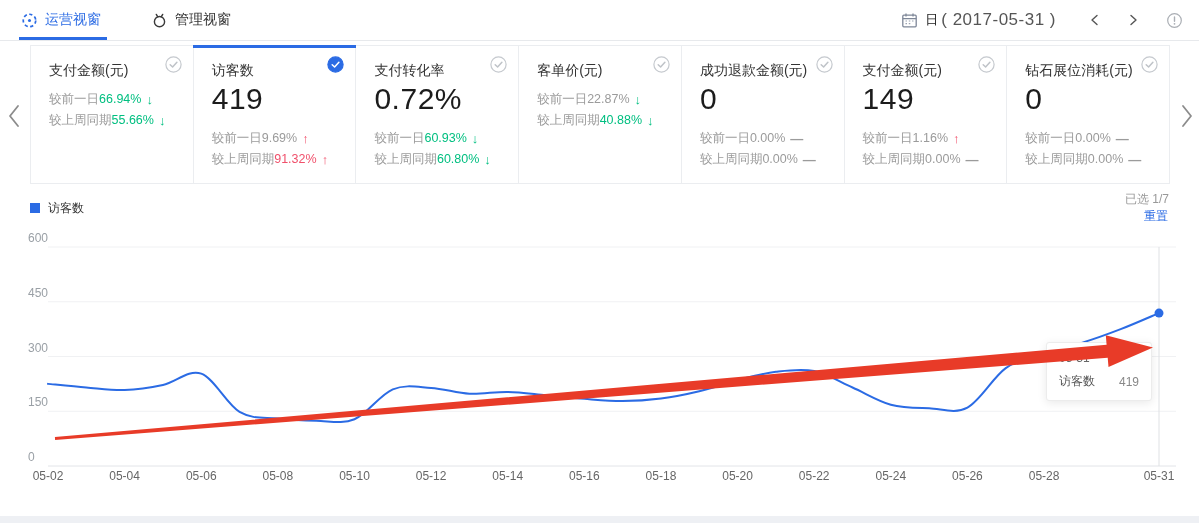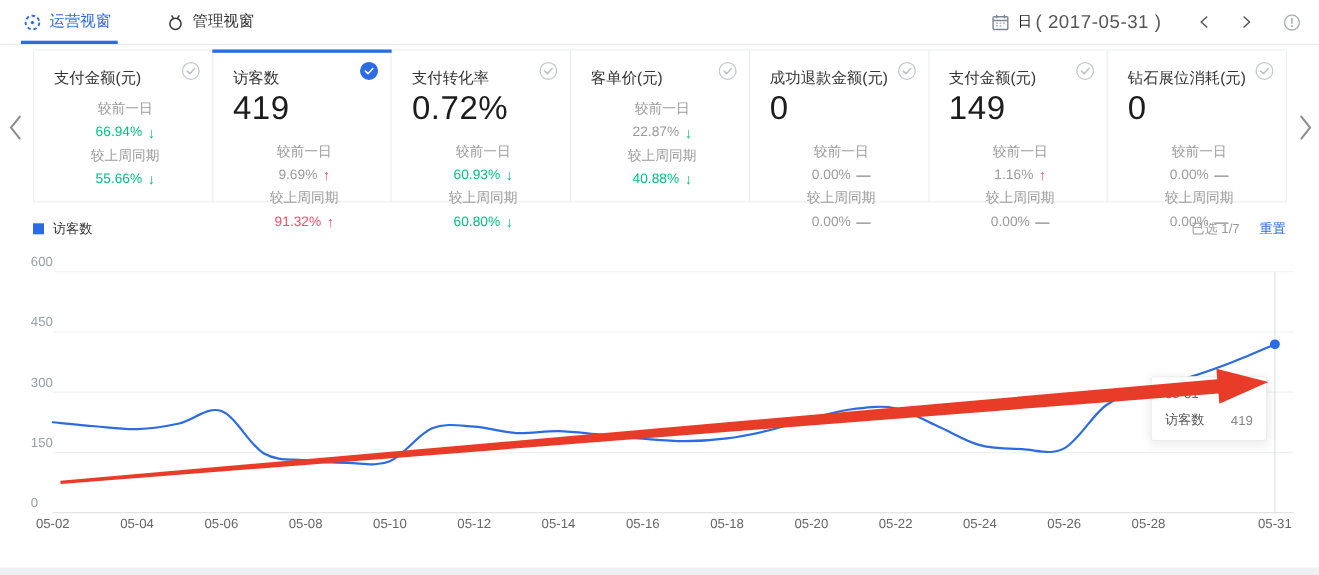--- a/index.html
+++ b/index.html
@@ -25,40 +25,40 @@
 
   
   .cards-zone { position:relative; }
   .cards-row { margin:4px 29px 8px 30px; display:flex; border:1px solid #ebedf0; height:139px; background:#fff; }
   .card { position:relative; flex:1 1 0; padding:15px 14px 0 18px; border-right:1px solid #ebedf0; cursor:pointer; }
   .card:last-child { border-right:none; }
   .card.selected::before { content:""; position:absolute; top:-1px; left:-1px; right:-1px; height:3px; background:#2b6be4; }
   .card-title { font-size:14px; color:#333; line-height:18px; white-space:nowrap; }
   .card-value { font-size:30px; color:#1c1c1c; line-height:38px; margin-top:1px; letter-spacing:.5px; }
   .card-cmp { margin-top:10px; }
-  .cmp-row { display:flex; justify-content:flex-start; align-items:center; font-size:12.5px; line-height:21px; color:#9b9b9b; white-space:nowrap;flex-direction:column; }
+  .cmp-row { display:flex; justify-content:flex-start; align-items:center; font-size:12.5px; line-height:21px; color:#9b9b9b; white-space:nowrap; }
   .cmp-right { display:flex; align-items:center; }
   .cmp-arrow { margin-left:5px; font-weight:bold; font-size:13px; }
   .c-green { color:#00bf80; }
   .c-red { color:#f0506b; }
   .c-gray { color:#9b9b9b; }
   .chk { position:absolute; top:10px; right:11px; width:17px; height:17px; }
   .chk circle { fill:#fff; stroke:#c5c9ce; stroke-width:1.2; }
   .chk path { fill:none; stroke:#bfc3c8; stroke-width:1.5; stroke-linecap:round; stroke-linejoin:round; }
   .card.selected .chk circle { fill:#2b6be4; stroke:#2b6be4; }
   .card.selected .chk path { stroke:#fff; }
   .carousel-btn { position:absolute; top:58px; width:16px; height:26px; display:flex; align-items:center; cursor:pointer; }
   .carousel-btn.prev { left:7px; }
   .carousel-btn.next { right:3px; }
 
   
   .legend-row { margin:14px 30px 0 30px; height:20px; display:flex; align-items:center; justify-content:space-between; }
   .legend-item { display:flex; align-items:center; gap:8px; font-size:12px; color:#333; }
   .legend-swatch { width:10px; height:10px; background:#2b6be4; display:inline-block; }
-  .legend-right { font-size:12px; color:#999; display:flex; align-items:center; }
+  .legend-right { font-size:12px; color:#999; display:flex; align-items:center;flex-direction:column; }
   .reset-link { color:#2b6be4; margin-left:18px; cursor:pointer; text-decoration:none; }
 
   .chart-area { position:relative; margin-top:5px; height:270px; }
   #chart-svg { position:absolute; left:0; top:0; z-index:1; }
   #arrow-svg { position:absolute; left:0; top:0; z-index:3; pointer-events:none; }
   .tooltip { position:absolute; left:1046px; top:119px; z-index:2; width:106px; background:#fff;
              border:1px solid #ececec; border-radius:3px; box-shadow:0 2px 10px rgba(0,0,0,.09);
              padding:8px 12px 10px 12px; font-size:12px; }
   .tt-date { color:#666; margin-bottom:8px; }
   .tt-row { display:flex; justify-content:space-between; align-items:center; }

